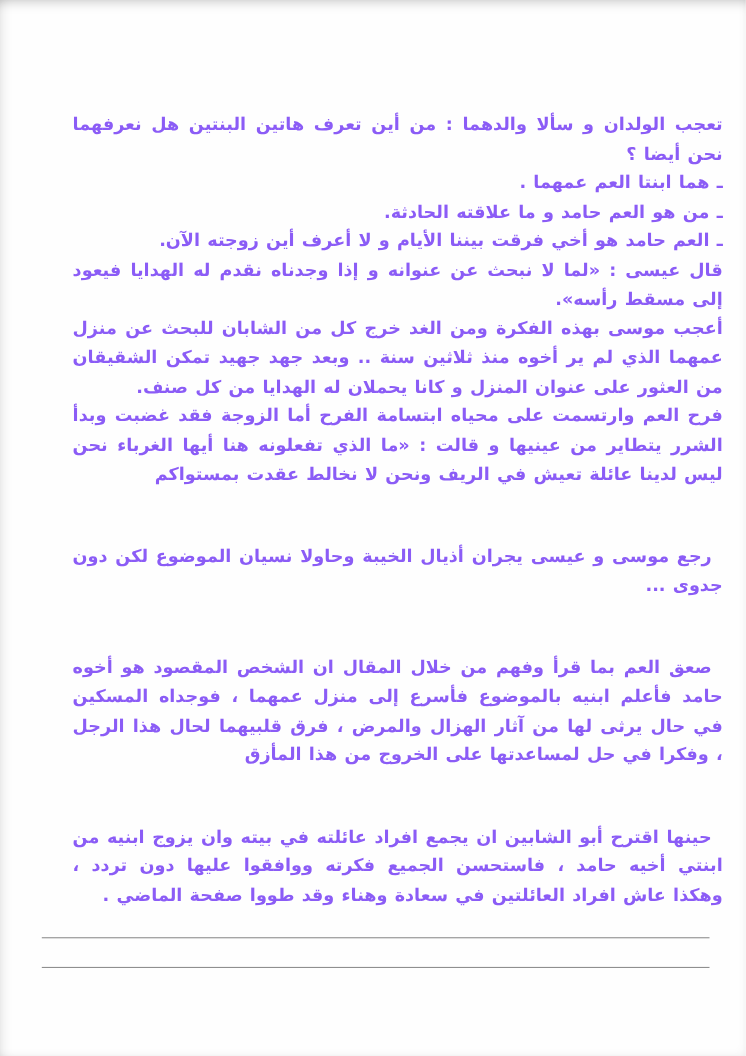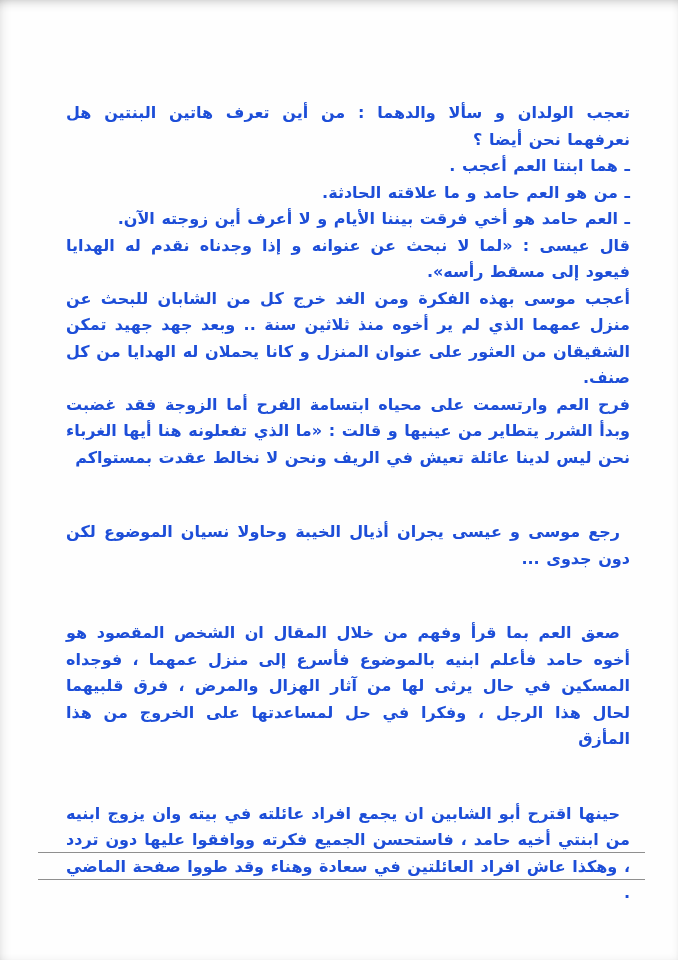--- a/index.html
+++ b/index.html
@@ -15,27 +15,27 @@
     overflow: hidden;
     font-family: "DejaVu Sans", sans-serif;
     
     box-shadow: inset 0 10px 12px -10px rgba(0,0,0,0.28),
                 inset 10px 0 12px -10px rgba(0,0,0,0.14),
                 inset -6px -6px 10px -8px rgba(0,0,0,0.10);
   }
   .text-block {
     position: absolute;
     top: 100px;
-    right: 48px;
+    right: 21px;
     left: 66px;
     direction: rtl;
     unicode-bidi: embed;
     text-align: justify;
     text-align-last: right;
-    color: #1d4ed8;
+    color: #8b5cf6;
     font-size: 16px;
     font-weight: bold;
     line-height: 26.5px;
     word-spacing: 1px;
   }
   .text-block p {
     margin: 0;
     padding: 0;
   }
   .text-block p.indent {
@@ -52,21 +52,21 @@
   .rule-1 { top: 852px; }
   .rule-2 { top: 879px; }
 </style>
 </head>
 <body>
 
 <div class="page">
 
   <div class="text-block">
     <p>تعجب الولدان و سألا والدهما : من أين تعرف هاتين البنتين هل نعرفهما نحن أيضا ؟</p>
-    <p>ـ هما ابنتا العم أعجب .</p>
+    <p>ـ هما ابنتا العم عمهما .</p>
     <p>ـ من هو العم حامد و ما علاقته الحادثة.</p>
     <p>ـ العم حامد هو أخي فرقت بيننا الأيام و لا أعرف أين زوجته الآن.</p>
     <p>قال عيسى : «لما لا نبحث عن عنوانه و إذا وجدناه نقدم له الهدايا فيعود إلى مسقط رأسه».</p>
     <p>أعجب موسى بهذه الفكرة ومن الغد خرج كل من الشابان للبحث عن منزل عمهما الذي لم ير أخوه منذ ثلاثين سنة .. وبعد جهد جهيد تمكن الشقيقان من العثور على عنوان المنزل و كانا يحملان له الهدايا من كل صنف.</p>
     <p>فرح العم وارتسمت على محياه ابتسامة الفرح أما الزوجة فقد غضبت وبدأ الشرر يتطاير من عينيها و قالت : «ما الذي تفعلونه هنا أيها الغرباء نحن ليس لدينا عائلة تعيش في الريف ونحن لا نخالط عقدت بمستواكم</p>
     <p class="indent">رجع موسى و عيسى يجران أذيال الخيبة وحاولا نسيان الموضوع لكن دون جدوى ...</p>
     <p class="indent">صعق العم بما قرأ وفهم من خلال المقال ان الشخص المقصود هو أخوه حامد فأعلم ابنيه بالموضوع فأسرع إلى منزل عمهما ، فوجداه المسكين في حال يرثى لها من آثار الهزال والمرض ، فرق قلبيهما لحال هذا الرجل ، وفكرا في حل لمساعدتها على الخروج من هذا المأزق</p>
     <p class="indent">حينها اقترح أبو الشابين ان يجمع افراد عائلته في بيته وان يزوج ابنيه من ابنتي أخيه حامد ، فاستحسن الجميع فكرته ووافقوا عليها دون تردد ، وهكذا عاش افراد العائلتين في سعادة وهناء وقد طووا صفحة الماضي .</p>
   </div>
 

